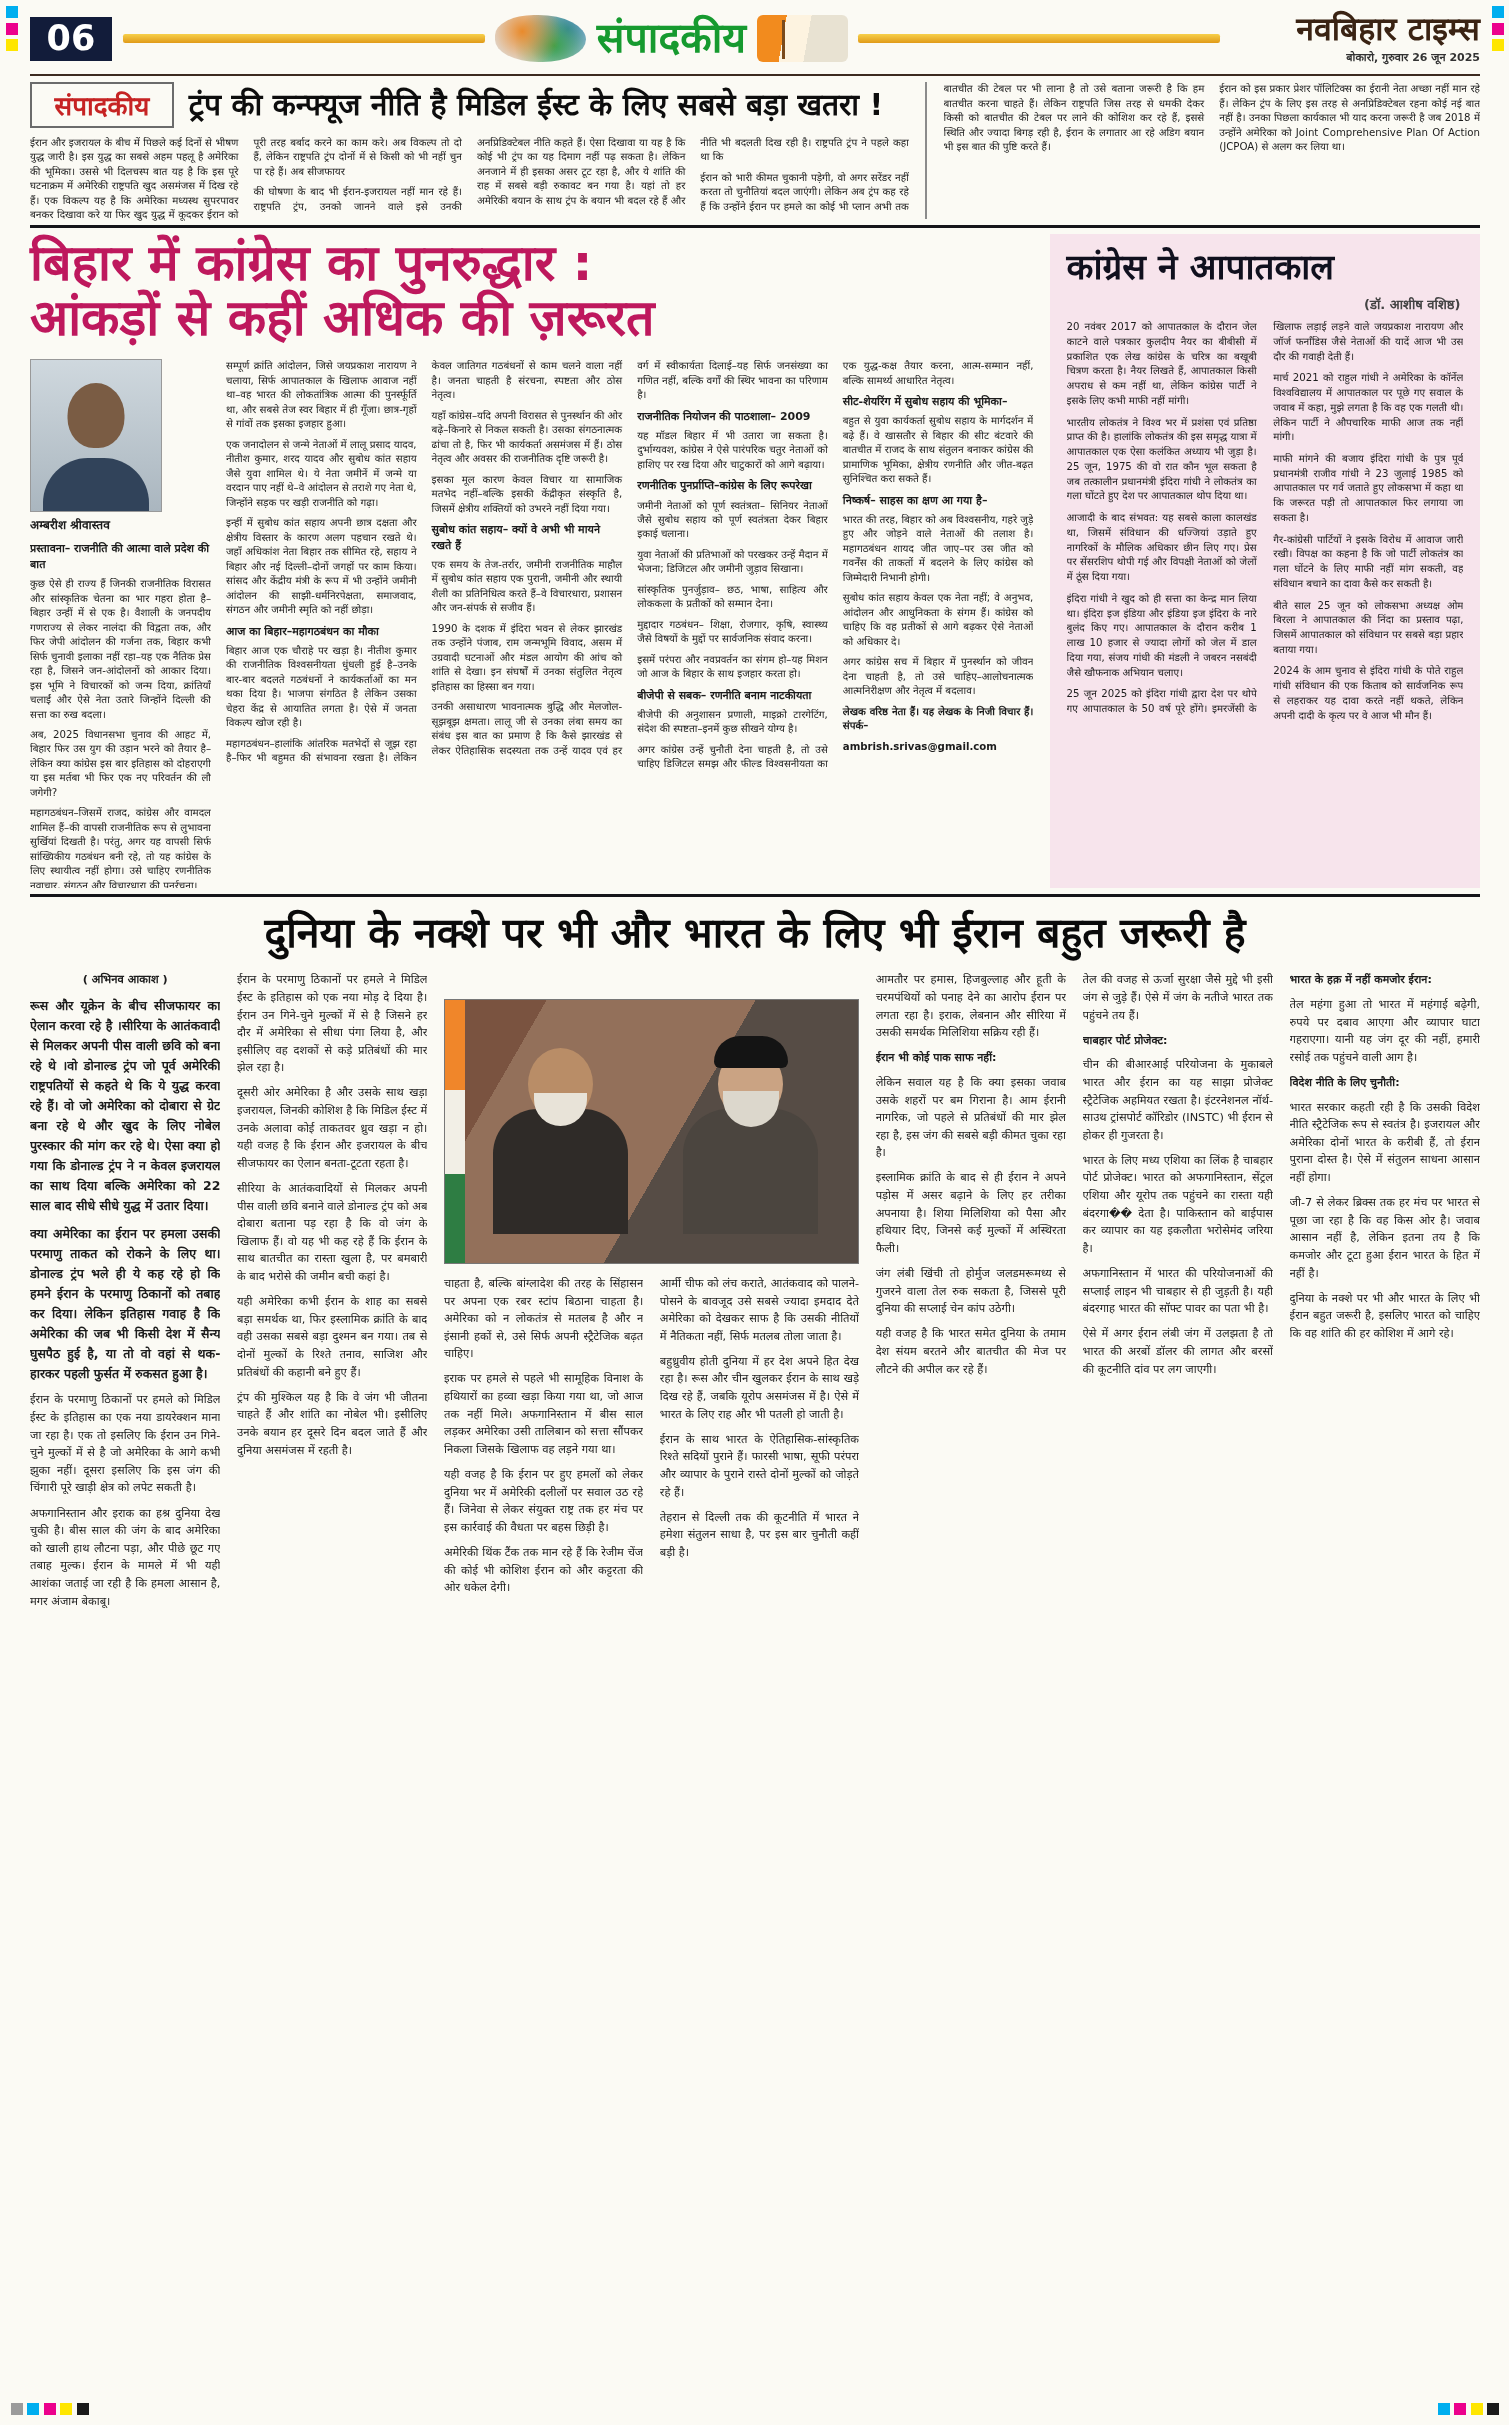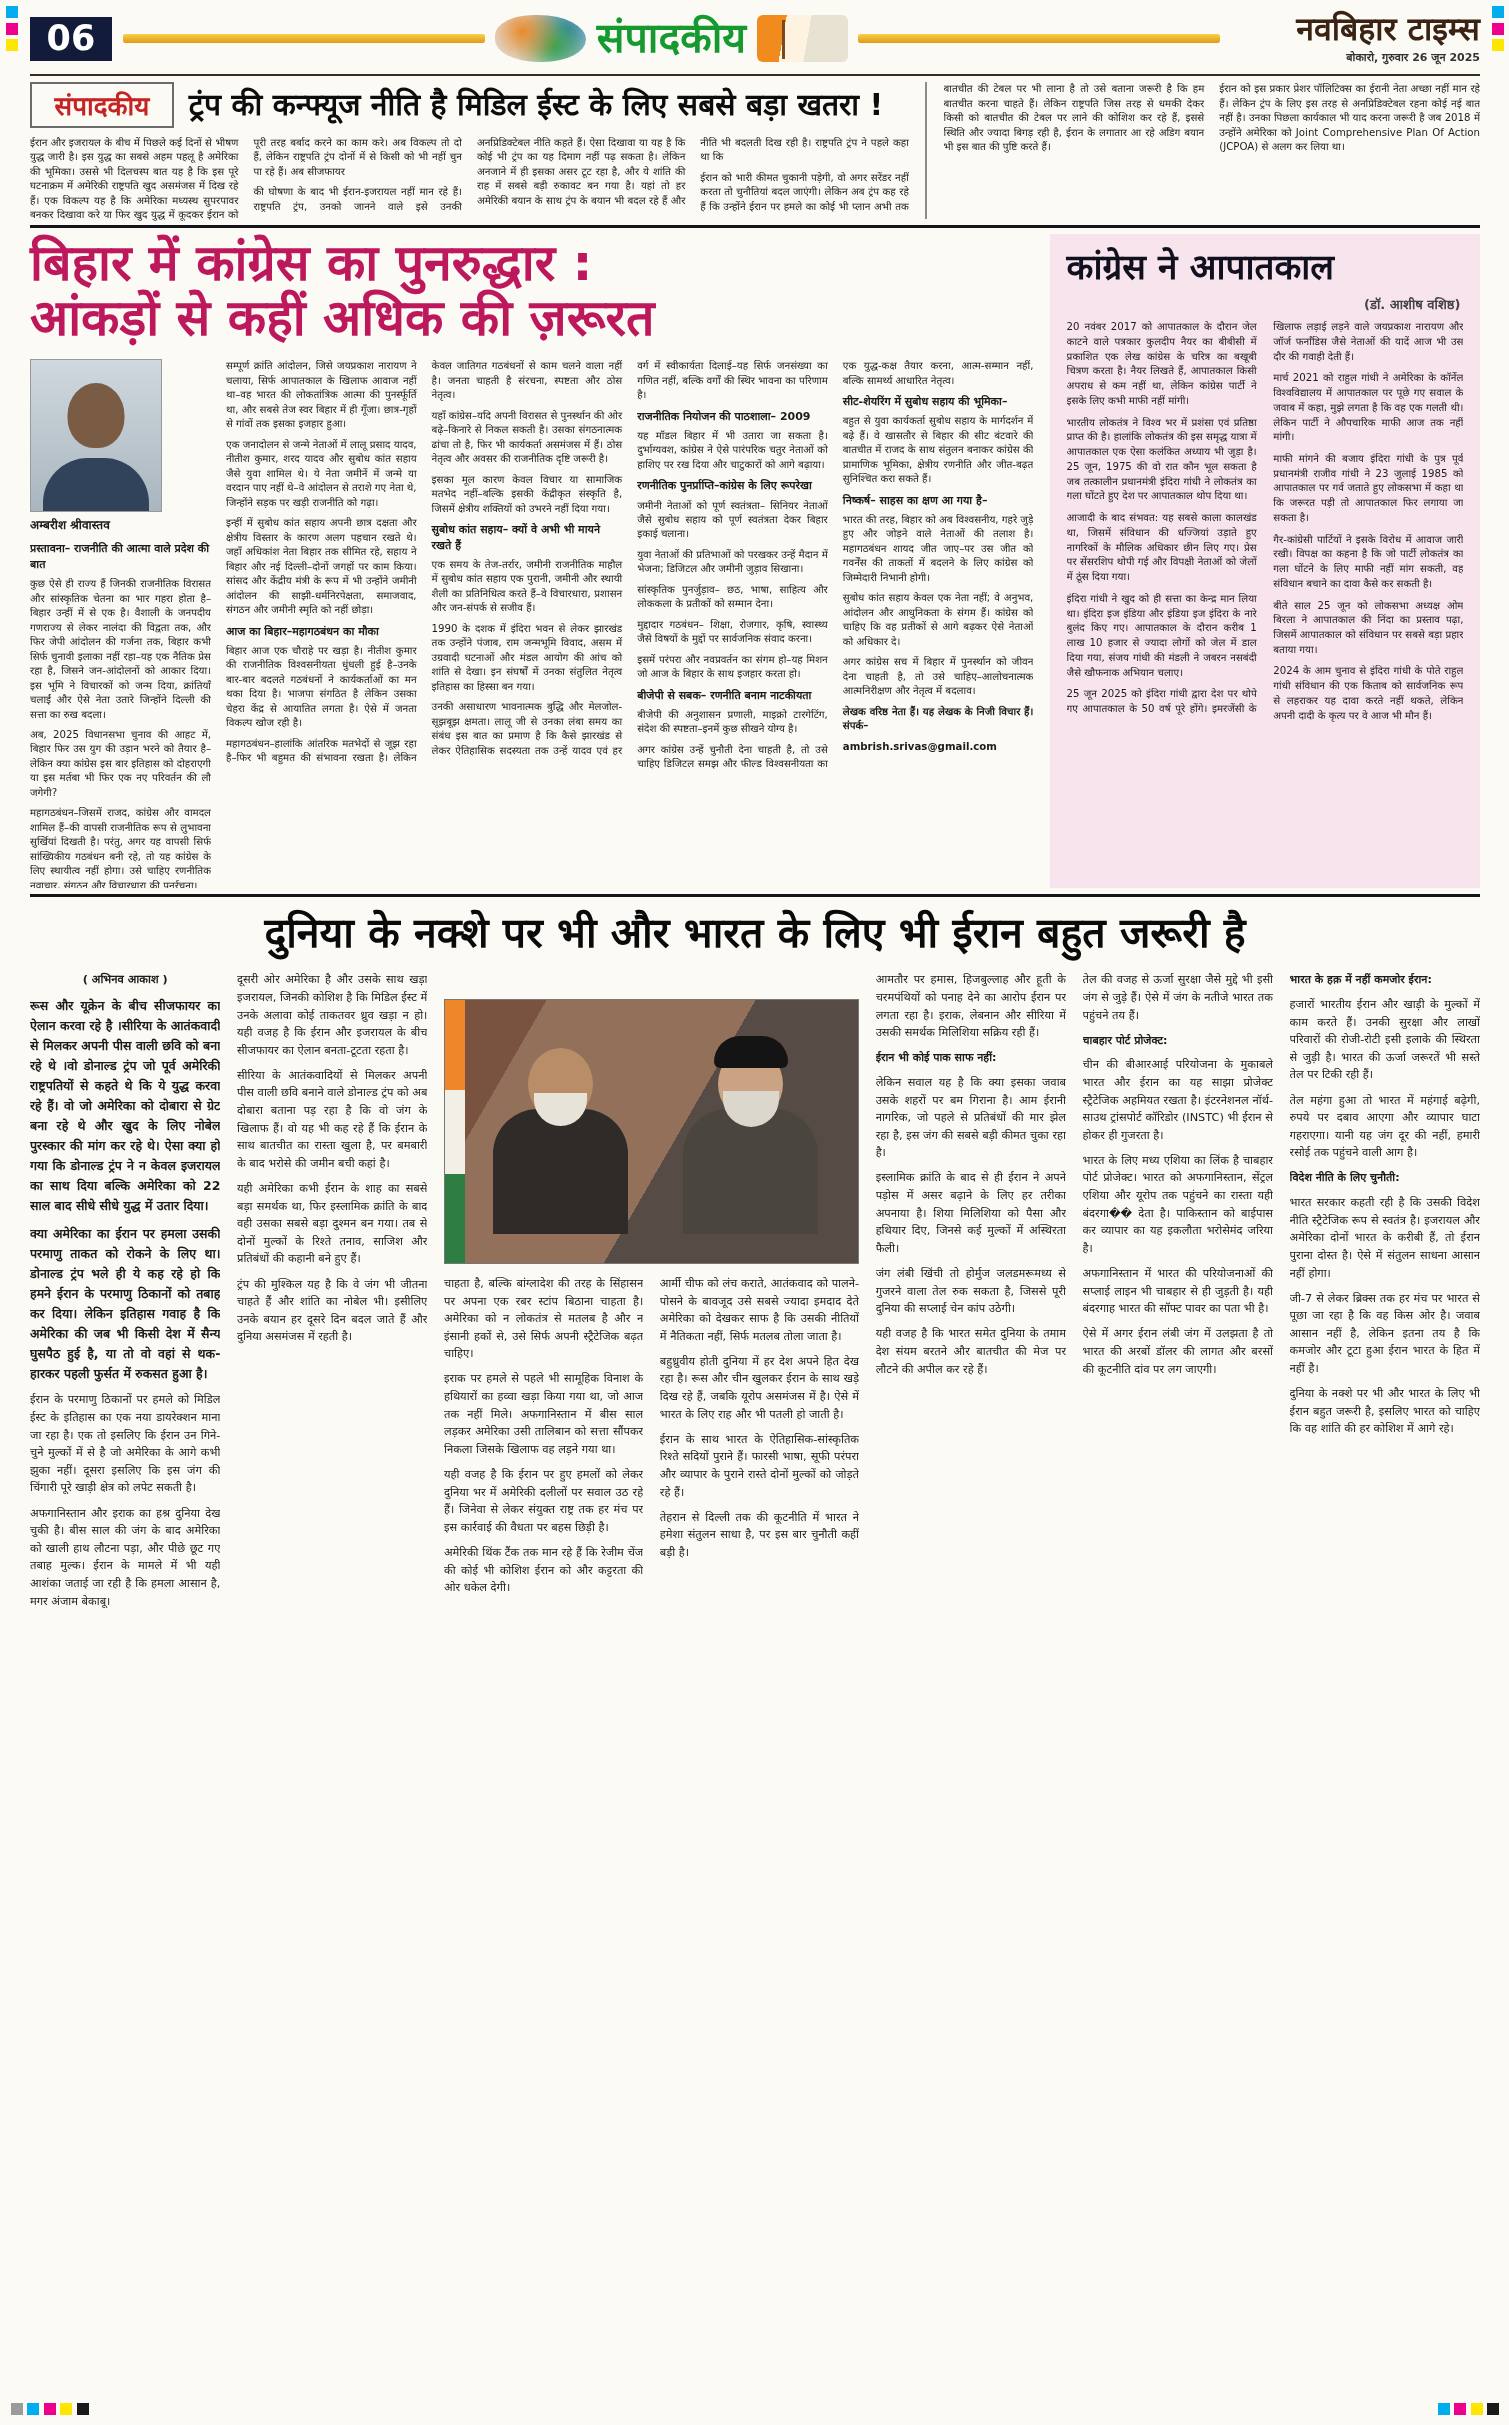--- a/index.html
+++ b/index.html
@@ -225,20 +225,21 @@
     <h1 class="bottom-headline">दुनिया के नक्शे पर भी और भारत के लिए भी ईरान बहुत जरूरी है</h1>
     <div class="bottom-cols">
       <div class="bcol">
           <p class="byline">( अभिनव आकाश )</p>
           <p class="lead">रूस और यूक्रेन के बीच सीजफायर का ऐलान करवा रहे है ।सीरिया के आतंकवादी से मिलकर अपनी पीस वाली छवि को बना रहे थे ।वो डोनाल्ड ट्रंप जो पूर्व अमेरिकी राष्ट्रपतियों से कहते थे कि ये युद्ध करवा रहे हैं। वो जो अमेरिका को दोबारा से ग्रेट बना रहे थे और खुद के लिए नोबेल पुरस्कार की मांग कर रहे थे। ऐसा क्या हो गया कि डोनाल्ड ट्रंप ने न केवल इजरायल का साथ दिया बल्कि अमेरिका को 22 साल बाद सीधे सीधे युद्ध में उतार दिया।</p>
           <p class="lead">क्या अमेरिका का ईरान पर हमला उसकी परमाणु ताकत को रोकने के लिए था। डोनाल्ड ट्रंप भले ही ये कह रहे हो कि हमने ईरान के परमाणु ठिकानों को तबाह कर दिया। लेकिन इतिहास गवाह है कि अमेरिका की जब भी किसी देश में सैन्य घुसपैठ हुई है, या तो वो वहां से थक-हारकर पहली फुर्सत में रुकसत हुआ है।</p>
           <p>ईरान के परमाणु ठिकानों पर हमले को मिडिल ईस्ट के इतिहास का एक नया डायरेक्शन माना जा रहा है। एक तो इसलिए कि ईरान उन गिने-चुने मुल्कों में से है जो अमेरिका के आगे कभी झुका नहीं। दूसरा इसलिए कि इस जंग की चिंगारी पूरे खाड़ी क्षेत्र को लपेट सकती है।</p>
           <p>अफगानिस्तान और इराक का हश्र दुनिया देख चुकी है। बीस साल की जंग के बाद अमेरिका को खाली हाथ लौटना पड़ा, और पीछे छूट गए तबाह मुल्क। ईरान के मामले में भी यही आशंका जताई जा रही है कि हमला आसान है, मगर अंजाम बेकाबू।</p>
         </div>
       <div class="bcol">
+          <p>ईरान के परमाणु ठिकानों पर हमले ने मिडिल ईस्ट के इतिहास को एक नया मोड़ दे दिया है। ईरान उन गिने-चुने मुल्कों में से है जिसने हर दौर में अमेरिका से सीधा पंगा लिया है, और इसीलिए वह दशकों से कड़े प्रतिबंधों की मार झेल रहा है।</p>
           <p>दूसरी ओर अमेरिका है और उसके साथ खड़ा इजरायल, जिनकी कोशिश है कि मिडिल ईस्ट में उनके अलावा कोई ताकतवर ध्रुव खड़ा न हो। यही वजह है कि ईरान और इजरायल के बीच सीजफायर का ऐलान बनता-टूटता रहता है।</p>
           <p>सीरिया के आतंकवादियों से मिलकर अपनी पीस वाली छवि बनाने वाले डोनाल्ड ट्रंप को अब दोबारा बताना पड़ रहा है कि वो जंग के खिलाफ हैं। वो यह भी कह रहे हैं कि ईरान के साथ बातचीत का रास्ता खुला है, पर बमबारी के बाद भरोसे की जमीन बची कहां है।</p>
           <p>यही अमेरिका कभी ईरान के शाह का सबसे बड़ा समर्थक था, फिर इस्लामिक क्रांति के बाद वही उसका सबसे बड़ा दुश्मन बन गया। तब से दोनों मुल्कों के रिश्ते तनाव, साजिश और प्रतिबंधों की कहानी बने हुए हैं।</p>
           <p>ट्रंप की मुश्किल यह है कि वे जंग भी जीतना चाहते हैं और शांति का नोबेल भी। इसीलिए उनके बयान हर दूसरे दिन बदल जाते हैं और दुनिया असमंजस में रहती है।</p>
         </div>
       <div class="bmid">
         <div class="photo">
           <div class="ph-flag">
             <div class="s1"></div>
             <div class="s2"></div>
@@ -284,21 +285,20 @@
       <div class="bcol">
           <p>तेल की वजह से ऊर्जा सुरक्षा जैसे मुद्दे भी इसी जंग से जुड़े हैं। ऐसे में जंग के नतीजे भारत तक पहुंचने तय हैं।</p>
           <p class="sub">चाबहार पोर्ट प्रोजेक्ट:</p>
           <p>चीन की बीआरआई परियोजना के मुकाबले भारत और ईरान का यह साझा प्रोजेक्ट स्ट्रैटेजिक अहमियत रखता है। इंटरनेशनल नॉर्थ-साउथ ट्रांसपोर्ट कॉरिडोर (INSTC) भी ईरान से होकर ही गुजरता है।</p>
           <p>भारत के लिए मध्य एशिया का लिंक है चाबहार पोर्ट प्रोजेक्ट। भारत को अफगानिस्तान, सेंट्रल एशिया और यूरोप तक पहुंचने का रास्ता यही बंदरगा�� देता है। पाकिस्तान को बाईपास कर व्यापार का यह इकलौता भरोसेमंद जरिया है।</p>
           <p>अफगानिस्तान में भारत की परियोजनाओं की सप्लाई लाइन भी चाबहार से ही जुड़ती है। यही बंदरगाह भारत की सॉफ्ट पावर का पता भी है।</p>
           <p>ऐसे में अगर ईरान लंबी जंग में उलझता है तो भारत की अरबों डॉलर की लागत और बरसों की कूटनीति दांव पर लग जाएगी।</p>
         </div>
       <div class="bcol">
           <p class="sub">भारत के हक़ में नहीं कमजोर ईरान:</p>
-          <p>हजारों भारतीय ईरान और खाड़ी के मुल्कों में काम करते हैं। उनकी सुरक्षा और लाखों परिवारों की रोजी-रोटी इसी इलाके की स्थिरता से जुड़ी है। भारत की ऊर्जा जरूरतें भी सस्ते तेल पर टिकी रही हैं।</p>
           <p>तेल महंगा हुआ तो भारत में महंगाई बढ़ेगी, रुपये पर दबाव आएगा और व्यापार घाटा गहराएगा। यानी यह जंग दूर की नहीं, हमारी रसोई तक पहुंचने वाली आग है।</p>
           <p class="sub">विदेश नीति के लिए चुनौती:</p>
           <p>भारत सरकार कहती रही है कि उसकी विदेश नीति स्ट्रैटेजिक रूप से स्वतंत्र है। इजरायल और अमेरिका दोनों भारत के करीबी हैं, तो ईरान पुराना दोस्त है। ऐसे में संतुलन साधना आसान नहीं होगा।</p>
           <p>जी-7 से लेकर ब्रिक्स तक हर मंच पर भारत से पूछा जा रहा है कि वह किस ओर है। जवाब आसान नहीं है, लेकिन इतना तय है कि कमजोर और टूटा हुआ ईरान भारत के हित में नहीं है।</p>
           <p>दुनिया के नक्शे पर भी और भारत के लिए भी ईरान बहुत जरूरी है, इसलिए भारत को चाहिए कि वह शांति की हर कोशिश में आगे रहे।</p>
         </div>
     </div>
   </section>
 
   <div class="marks bl">

